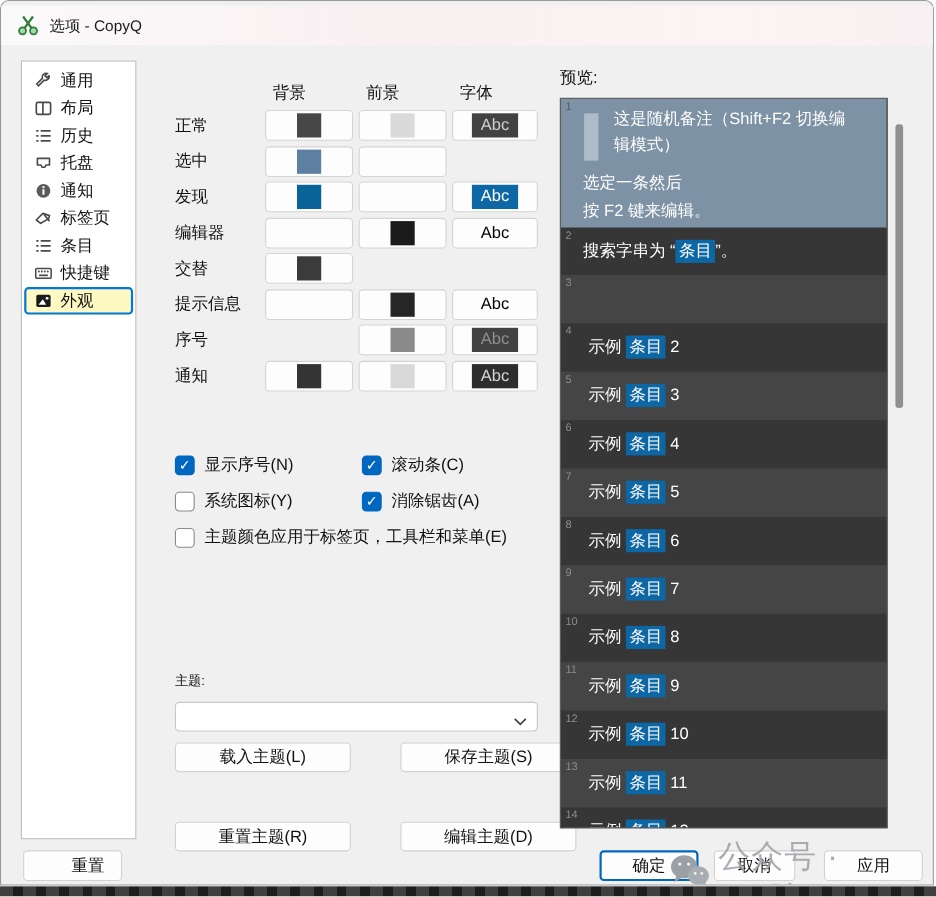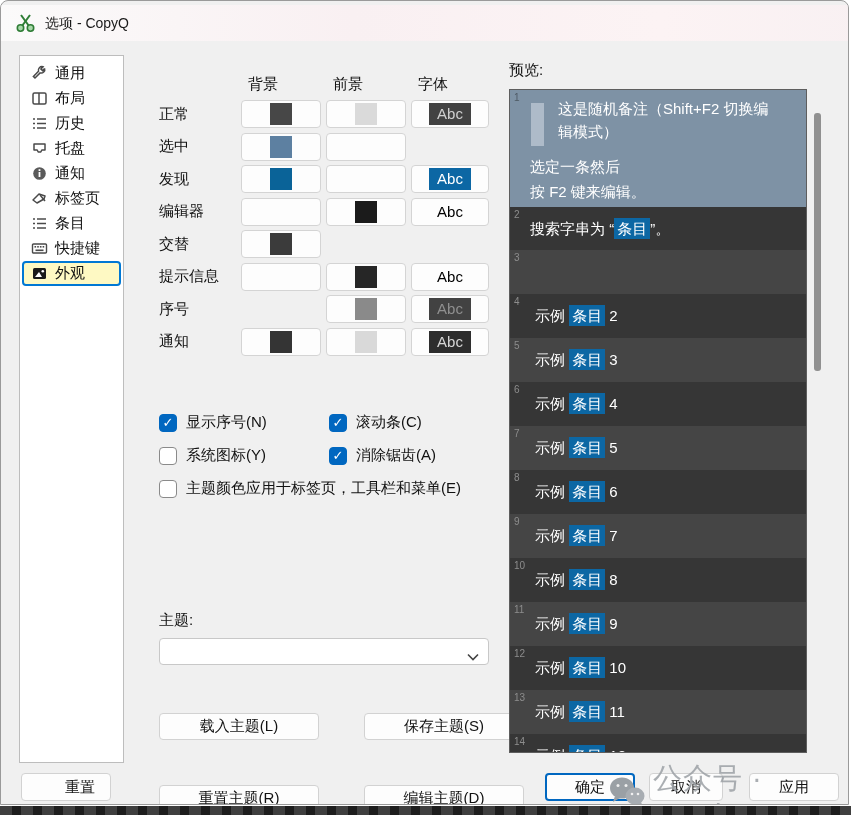--- a/index.html
+++ b/index.html
@@ -42,26 +42,26 @@
 
   
   .opts{position:absolute;left:158px;top:405px;display:grid;grid-template-columns:170px auto;grid-auto-rows:33px;}
   .opt{display:flex;align-items:center;font-size:15px;color:#111;}
   .opt.wide{grid-column:1 / span 2;}
   .box{width:18px;height:18px;border:1px solid #8a8a8a;border-radius:4px;background:#fff;margin-right:9px;
        box-sizing:border-box;display:flex;align-items:center;justify-content:center;color:transparent;font-size:13px;}
   .opt.on .box{background:#0067c0;border-color:#0067c0;color:#fff;}
 
   
-  .theme-label{position:absolute;left:158px;top:610px;font-size:15px;color:#111;}
+  .theme-label{position:absolute;left:158px;top:610px;font-size:12px;color:#111;}
   .combo{position:absolute;left:158px;top:637px;width:330px;height:27px;background:#fff;
          border:1px solid #c8c8c8;border-radius:4px;box-sizing:border-box;}
   .combo .chev{position:absolute;right:9px;top:8px;}
   .combo .val{position:absolute;left:8px;top:0;line-height:25px;font-size:14px;color:#111;}
-  .tbtns{position:absolute;left:158px;top:712px;display:grid;grid-template-columns:160px 160px;
+  .tbtns{position:absolute;left:158px;top:674px;display:grid;grid-template-columns:160px 160px;
          grid-auto-rows:27px;column-gap:10px;row-gap:11px;gap:45px;}
   .btn{background:#fdfdfd;border:1px solid #d2d2d2;border-radius:4px;font-size:15px;color:#111;
        display:flex;align-items:center;justify-content:center;box-sizing:border-box;}
 
   
   .pv-label{position:absolute;left:508px;top:60px;font-size:15px;color:#111;}
   .plist{position:absolute;left:508px;top:88px;width:298px;height:664px;background:#454545;
          border:1px solid #5e5e5e;box-sizing:border-box;overflow:hidden;color:#fff;}
   .pitem{position:relative;}
   .pnum{position:absolute;left:4px;top:2px;font-size:10px;color:#8d8d8d;}

